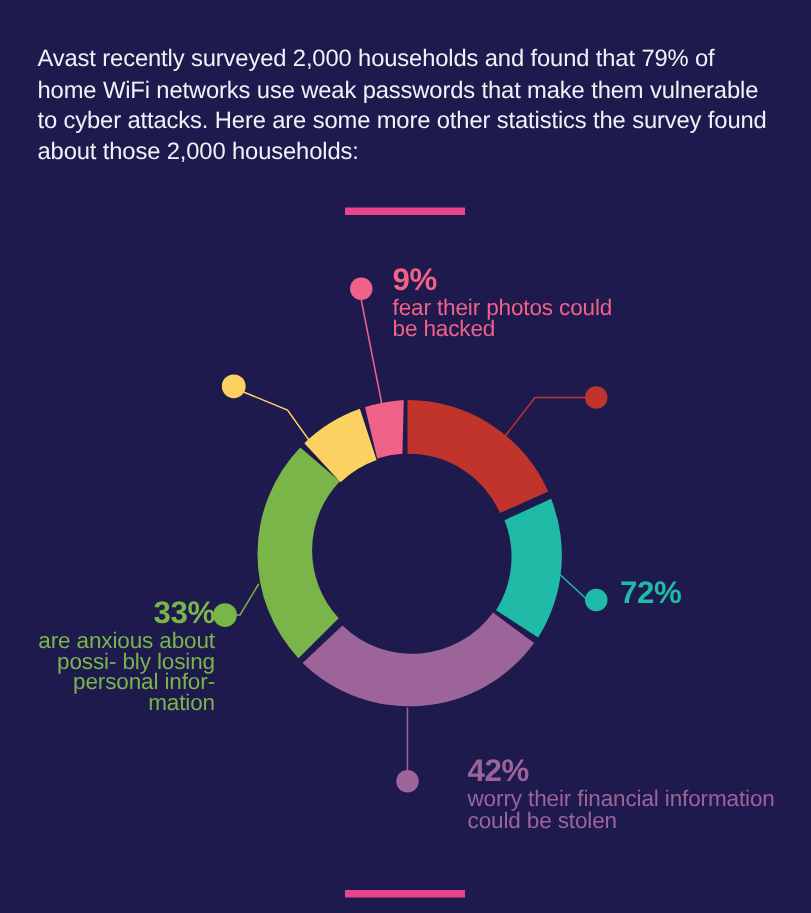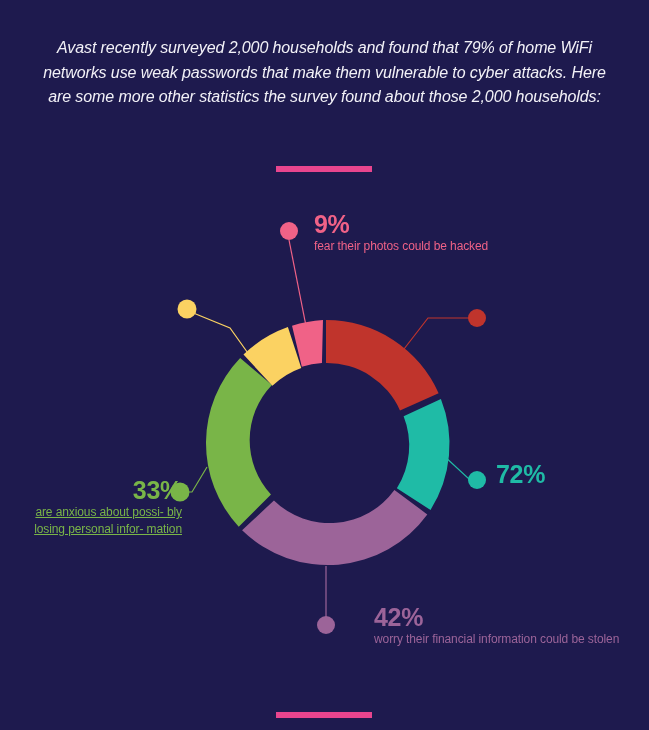--- a/index.html
+++ b/index.html
@@ -18,26 +18,24 @@
     position: absolute;
     left: 0; top: 0;
     width: 649px;
     height: 730px;
   }
   .headline {
     position: absolute;
     left: 30px;
     top: 36px;
     width: 589px;
-    text-align: center;
     color: #f2f1f7;
-    font-size: 16px;
+    font-size: 19px;
     line-height: 24.5px;
     letter-spacing: -0.1px;
-    font-style: italic;
   }
   .accent-bar {
     position: absolute;
     height: 6px;
     width: 96px;
     left: 276px;
     background: #e8458e;
   }
   .accent-bar.top { top: 166px; }
   .accent-bar.bottom { top: 712px; }
@@ -54,38 +52,38 @@
     position: absolute;
   }
   .callout .pct {
     font-size: 25px;
     font-weight: bold;
     line-height: 27px;
     margin: 0;
     letter-spacing: -0.3px;
   }
   .callout .desc {
-    font-size: 12px;
+    font-size: 18px;
     line-height: 16.5px;
     margin: 0;
     letter-spacing: -0.1px;
   }
   .callout.align-right {
     text-align: right;
   }
   .callout.align-left {
     text-align: left;
   }
 
   
   #callout-9    { left: 314px; top: 211px; width: 180px; }
   #callout-25   { left: 496px; top: 291px; width: 152px; }
   #callout-16   { left: 496px; top: 461px; width: 150px; }
   #callout-42   { left: 334px; top: 604px; width: 250px; margin-left: 40px; }
-  #callout-33   { left:   16px; top: 477px; width: 166px; }
+  #callout-33   { left:   6px; top: 477px; width: 166px; }
   #callout-11   { left:   8px; top: 292px; width: 170px; }
 </style>
 </head>
 <body style="background: rgb(30, 26, 78);">
 
 <div id="infographic">
 
   <div class="headline">Avast recently surveyed 2,000 households and found that 79% of home WiFi networks use weak passwords that make them vulnerable to cyber attacks. Here are some more other statistics the survey found about those 2,000 households:</div>
 
   <div class="accent-bar top" style="background: rgb(232, 69, 142);"></div>
@@ -141,19 +139,19 @@
     <p class="pct" style="color: rgb(31, 187, 166);">72%</p>
   </div>
 
   <div class="callout align-left" id="callout-42">
     <p class="pct" style="color: rgb(156, 100, 153);">42%</p>
     <p class="desc" style="color: rgb(156, 100, 153);">worry their financial information could be stolen</p>
   </div>
 
   <div class="callout align-right" id="callout-33">
     <p class="pct" style="color: rgb(121, 181, 72);">33%</p>
-    <p class="desc" style="color: rgb(121, 181, 72); text-decoration: underline;">are anxious about possi- bly losing personal infor- mation</p>
+    <p class="desc" style="color: rgb(121, 181, 72);">are anxious about possi- bly losing personal infor- mation</p>
   </div>
 
 
   <div class="accent-bar bottom" style="background: rgb(232, 69, 142);"></div>
 
 </div>
 
 </body></html>

